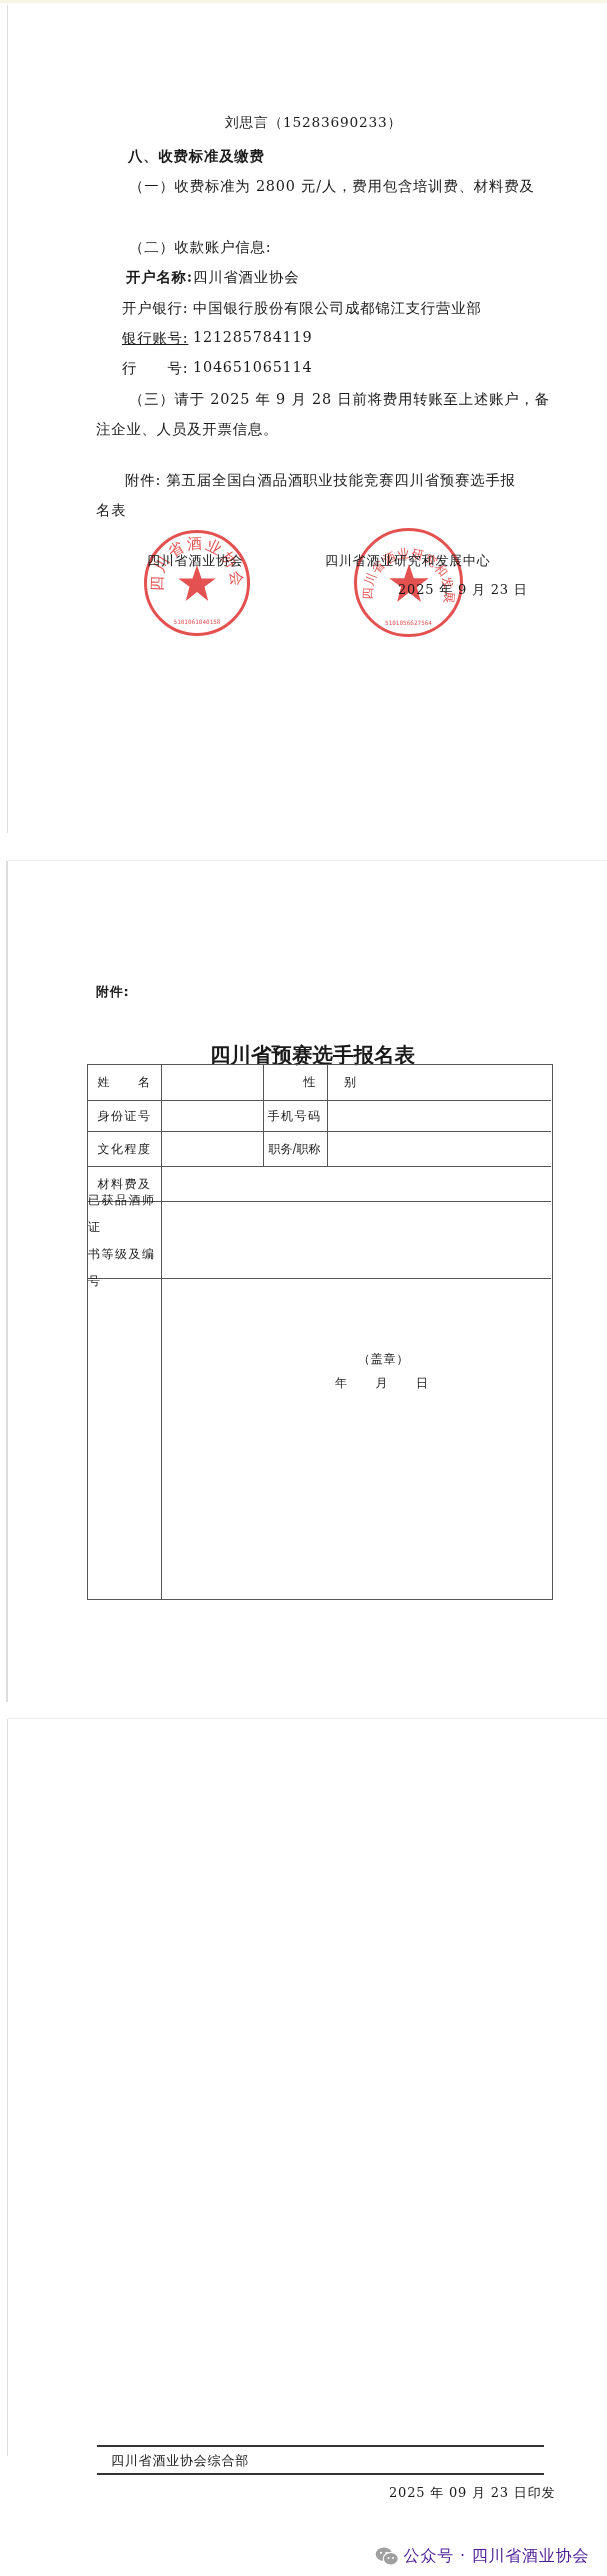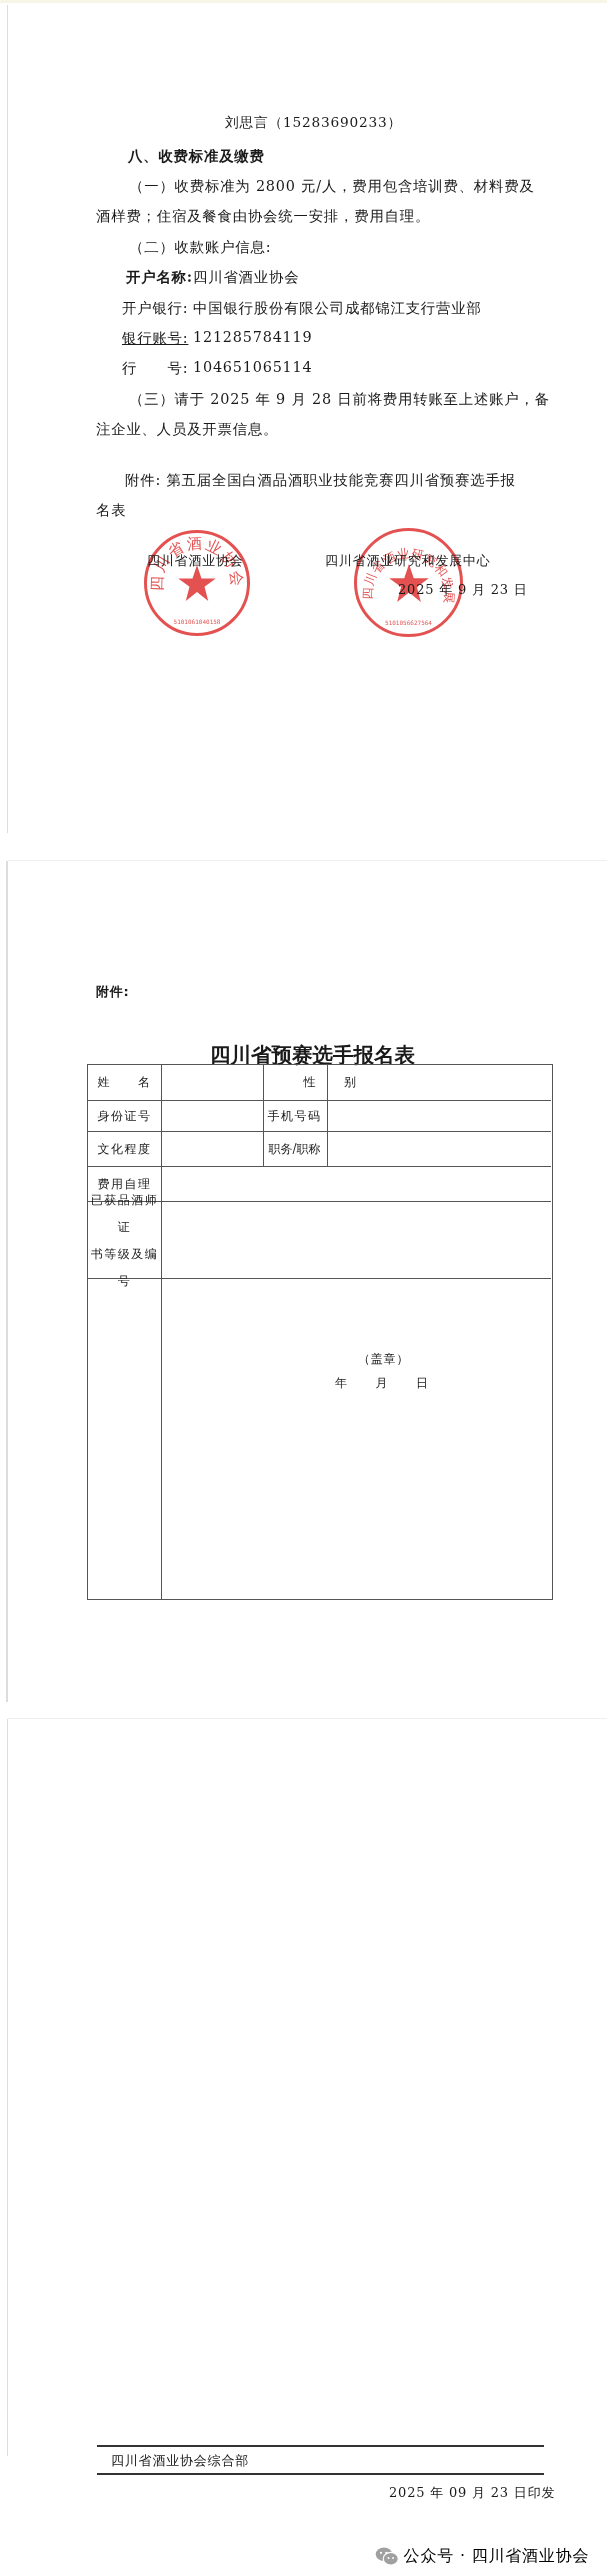--- a/index.html
+++ b/index.html
@@ -19,39 +19,38 @@
   .stamp .arc { position:absolute; inset:0; }
   .stamp-num { position:absolute; width:100%; text-align:center; color:#e03a3a; font-size:6px;
                font-family:"DejaVu Sans Mono",monospace; }
 
   
   .tbl { position:absolute; left:87px; top:1064px; width:466px; height:536px;
          border:1.1px solid #555; box-sizing:border-box; }
   .hl { position:absolute; height:1.1px; background:#555; }
   .vl { position:absolute; width:1.1px; background:#555; }
   .cell { position:absolute; display:flex; align-items:center; justify-content:center;
-          text-align:center; font-size:12px; letter-spacing:1.5px; line-height:27px; }
+          text-align:left; font-size:12px; letter-spacing:1.5px; line-height:27px; }
 
   .footer-rule { position:absolute; left:97px; width:447px; height:1.9px; background:#333; }
-  .wm { position:absolute; color:#000000; font-family:"DejaVu Sans","Liberation Sans",sans-serif;
+  .wm { position:absolute; color:#4c1d95; font-family:"DejaVu Sans","Liberation Sans",sans-serif;
         font-size:16px; letter-spacing:0.8px; }
 </style>
 </head>
 <body>
 
 <div class="page" style="top:0;height:833px;">
   <div class="topstrip"></div>
   <div class="page-edge" style="top:4.6px;height:828px;"></div>
 
   <div class="t" style="left:225px;top:114px;font-size:13.7px;">刘思言（15283690233）</div>
 
   <div class="t h" style="left:128px;top:147px;font-size:14.4px;">八、收费标准及缴费</div>
 
   <div class="t" style="left:129px;top:177px;">（一）收费标准为 2800 元/人，费用包含培训费、材料费及</div>
-  <div class="t" style="left:96px;top:207px;">酒样费；住宿及餐食由协会统一安排，费用自理。</div>
 
   <div class="t" style="left:129px;top:238px;">（二）收款账户信息:</div>
 
   <div class="t" style="left:126px;top:268px;font-weight:bold;">开户名称:</div>
   <div class="t" style="left:193px;top:268px;">四川省酒业协会</div>
 
   <div class="t" style="left:122px;top:299px;">开户银行:</div>
   <div class="t" style="left:193px;top:299px;">中国银行股份有限公司成都锦江支行营业部</div>
 
   <div class="t" style="left:122px;top:329px;text-decoration:underline;">银行账号:</div>
@@ -131,21 +130,21 @@
   <div class="cell" style="left:0;top:36px;width:73px;height:30px;">身份证号</div>
   <div class="cell" style="left:74px;top:36px;width:101px;height:30px;"></div>
   <div class="cell" style="left:175px;top:36px;width:63px;height:30px;">手机号码</div>
   <div class="cell" style="left:239px;top:36px;width:224px;height:30px;"></div>
 
   <div class="cell" style="left:0;top:67px;width:73px;height:34px;">文化程度</div>
   <div class="cell" style="left:74px;top:67px;width:101px;height:34px;"></div>
   <div class="cell" style="left:175px;top:67px;width:63px;height:34px;letter-spacing:0;">职务/职称</div>
   <div class="cell" style="left:239px;top:67px;width:224px;height:34px;"></div>
 
-  <div class="cell" style="left:0;top:102px;width:73px;height:34px;">费用自理</div>
+  <div class="cell" style="left:0;top:102px;width:73px;height:34px;">材料费及</div>
   <div class="cell" style="left:74px;top:102px;width:390px;height:34px;"></div>
 
   <div class="cell" style="left:0;top:137px;width:73px;height:77px;flex-direction:column;">
     <span>已获品酒师证</span>
     <span>书等级及编号</span>
   </div>
   <div class="cell" style="left:74px;top:138px;width:390px;height:75px;"></div>
 
   <div style="position:absolute;left:74px;top:215px;width:390px;height:318px;"></div>
   <div class="t" style="left:270px;top:286px;font-size:12px;">（盖章）</div>

